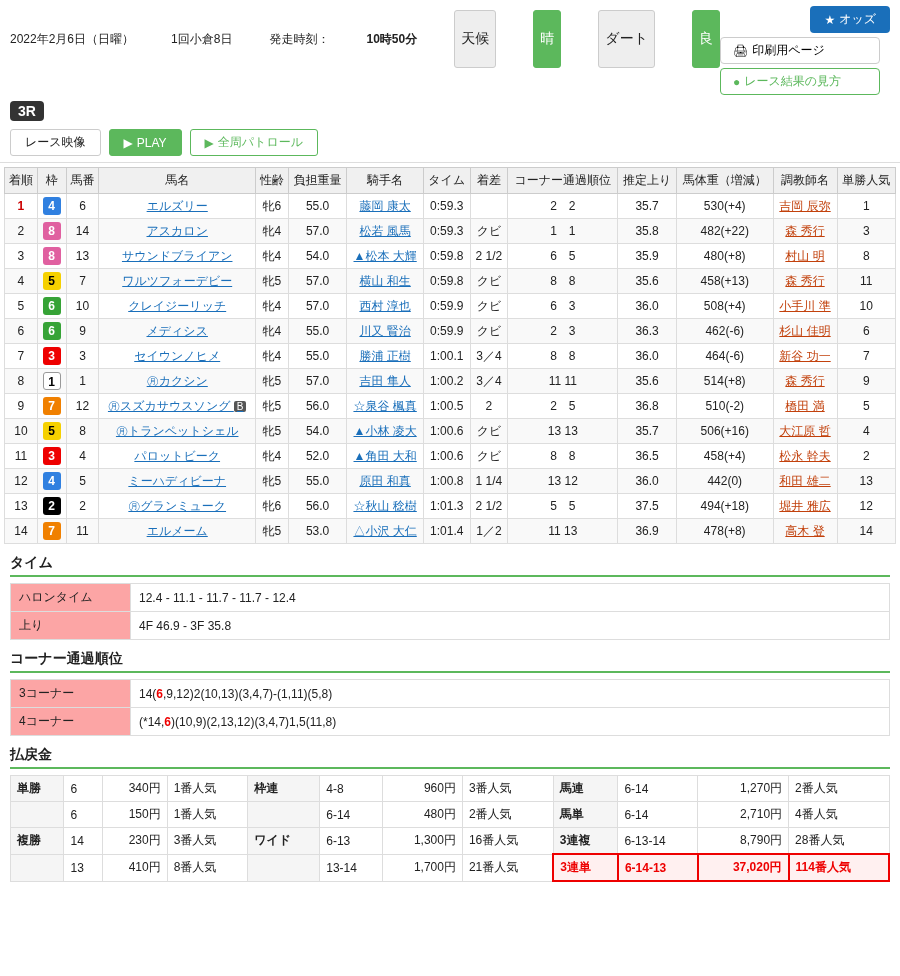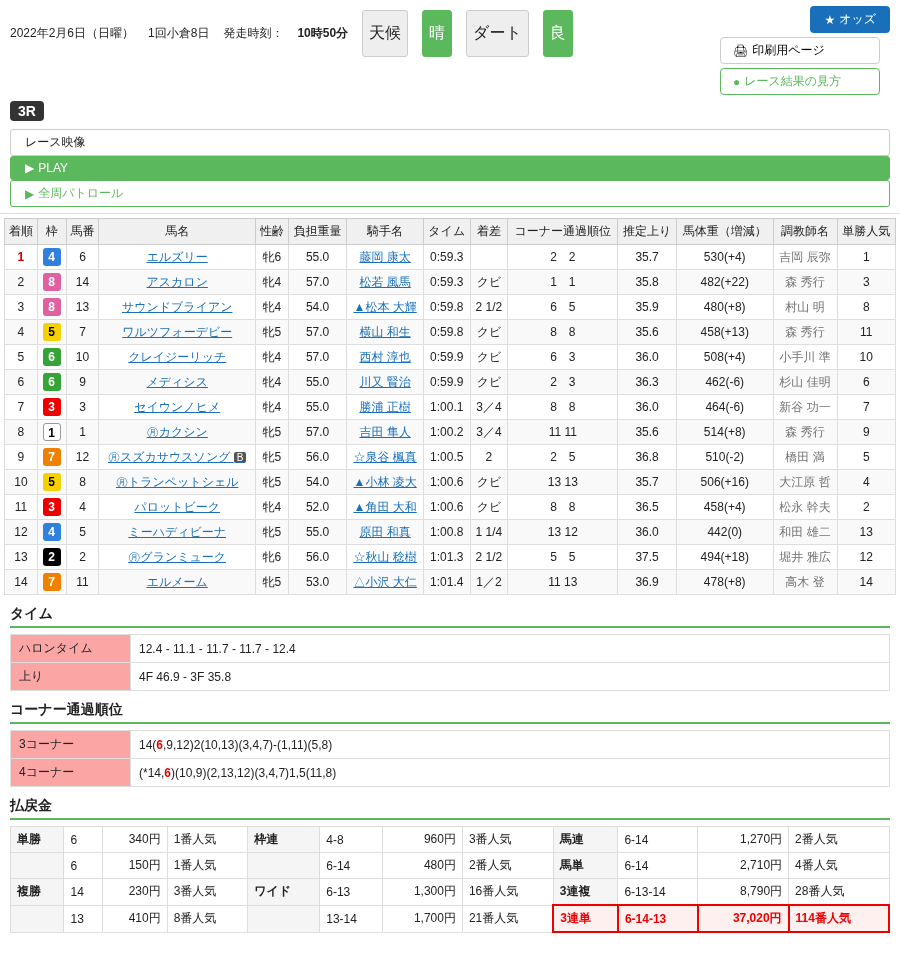--- a/index.html
+++ b/index.html
@@ -1,48 +1,48 @@
 <!DOCTYPE html>
 <html><head>
   <meta charset="utf-8">
   <style>
     * { box-sizing: border-box; margin: 0; padding: 0; }
     body { font-family: sans-serif; font-size: 12px; background: #fff; color: #222; width: 900px; }
-    .badge { background: #eee; border: 1px solid #ccc; border-radius: 3px; padding: 12px 6px; font-size: 16px; }
+    .badge { background: #eee; border: 1px solid #ccc; border-radius: 3px; padding: 19px 6px; font-size: 14px; }
     .badge.active { background: #5cb85c; color: #fff; border-color: #5cb85c; }
     .odds-btn { margin-left: auto; background: #1a6fba; color: #fff; border: none; border-radius: 4px; padding: 5px 14px; font-size: 12px; cursor: pointer; display: flex; align-items: center; gap: 4px; }
     .print-btn, .result-btn { background: #fff; border: 1px solid #ccc; border-radius: 4px; padding: 4px 12px; font-size: 12px; cursor: pointer; display: flex; align-items: center; gap: 4px; width: 160px; }
     .result-btn { color: #5cb85c; border-color: #5cb85c; }
     .race-title { font-size: 20px; font-weight: bold; }
     .race-subtitle { font-size: 12px; color: #555; margin-top: 2px; }
     .race-prize { font-size: 12px; color: #333; margin-top: 4px; }
 
     
-    .tabs { display: flex; gap: 0; padding: 6px 10px; border-bottom: 1px solid #ddd; flex-direction: column; }
+    .tabs { display: flex; gap: 8px; padding: 6px 10px; border-bottom: 1px solid #ddd; }
     .tab { padding: 4px 14px; border: 1px solid #ccc; border-radius: 3px; font-size: 12px; cursor: pointer; background: #fff; }
     .tab.play { background: #5cb85c; color: #fff; border-color: #5cb85c; display: flex; align-items: center; gap: 4px; }
     .tab.patrol { display: flex; align-items: center; gap: 4px; color: #5cb85c; border-color: #5cb85c; }
 
     
     table.race-table { width: 100%; border-collapse: collapse; font-size: 12px; margin-top: 4px; }
     table.race-table th { background: #f0f0f0; border: 1px solid #ccc; padding: 4px 3px; text-align: center; font-weight: normal; white-space: nowrap; }
     table.race-table td { border: 1px solid #ddd; padding: 3px 4px; text-align: center; white-space: nowrap; }
     table.race-table tr:nth-child(even) { background: #f9f9f9; }
     .waku-badge { display: inline-block; width: 18px; height: 18px; border-radius: 3px; color: #fff; font-weight: bold; font-size: 12px; line-height: 18px; text-align: center; }
     .waku-1 { background: #fff; color: #000; border: 1px solid #999; }
     .waku-2 { background: #000; color: #fff; }
     .waku-3 { background: #e00; }
     .waku-4 { background: #3080e0; }
     .waku-5 { background: #f5d000; color: #000; }
     .waku-6 { background: #36a336; }
     .waku-7 { background: #f08000; }
     .waku-8 { background: #e060a0; }
     .horse-name { text-align: left; color: #1a6fba; text-decoration: underline; cursor: pointer; }
     .jockey-name { color: #1a6fba; text-decoration: underline; cursor: pointer; }
-    .trainer-name { color: #737373; cursor: pointer; }
+    .trainer-name { color: #c2410c; text-decoration: underline; cursor: pointer; }
     .rank-1 { color: #c00; font-weight: bold; }
 
     
     .section { padding: 10px 10px 0 10px; }
     .section-title { font-size: 14px; font-weight: bold; border-bottom: 2px solid #5cb85c; padding-bottom: 3px; margin-bottom: 6px; }
     table.info-table { width: 100%; border-collapse: collapse; font-size: 12px; }
     table.info-table td { border: 1px solid #ddd; padding: 5px 8px; }
     table.info-table td:first-child { background: #fca5a5; width: 120px; }
 
     
@@ -58,21 +58,21 @@
     .header-right { display: flex; flex-direction: column; gap: 4px; width: 170px; }
     .corner-num { color: #e00; font-weight: bold; }
   </style>
 </head>
 <body>
 
 <div>
 
   <div class="header-top">
     <div class="header-left">
-      <div style="display:flex; align-items:center; gap:14px; padding: 4px 0;">
+      <div style="display:flex; align-items:center; gap:14px; padding: 4px 0; justify-content: space-between;">
         <span>2022年2月6日（日曜）</span>
         <span>1回小倉8日</span>
         <span>発走時刻：</span>
         <strong>10時50分</strong>
         <span class="badge">天候</span>
         <span class="badge active">晴</span>
         <span class="badge">ダート</span>
         <span class="badge active">良</span>
       </div>
     </div>

